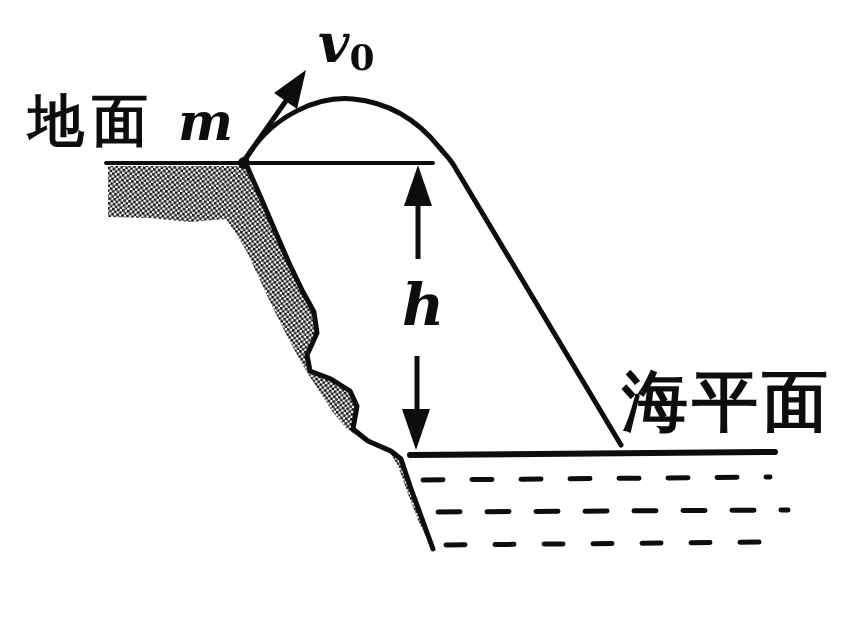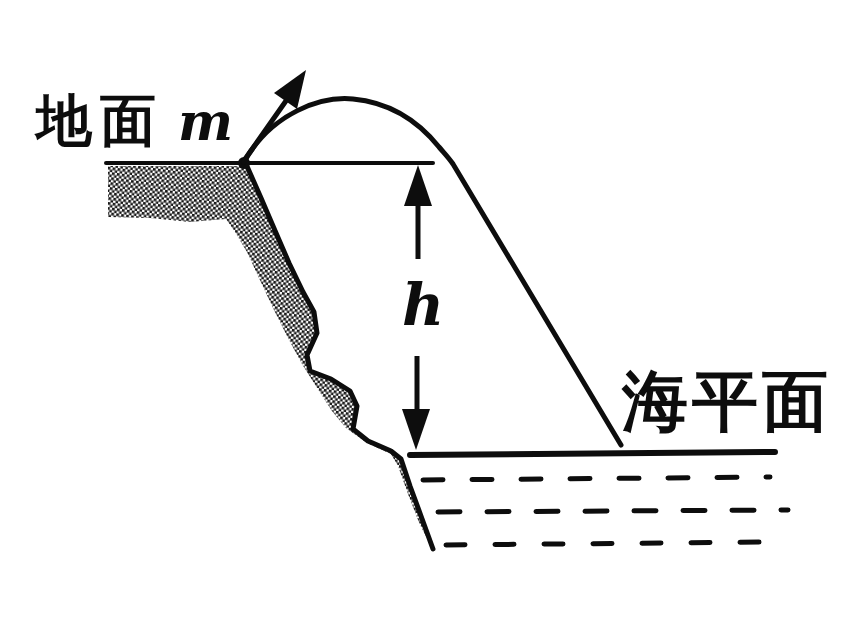--- a/index.html
+++ b/index.html
@@ -15,21 +15,21 @@
     position:absolute;
     color:#0d0d0d;
     line-height:1;
     white-space:nowrap;
     user-select:none;
   }
   .lbl-cjk{
     font-weight:700;
     font-family:"DejaVu Serif","Liberation Serif",serif;
   }
-  #label-ground{left:36px;top:92px;font-size:56px;letter-spacing:8px;}
+  #label-ground{left:28px;top:92px;font-size:56px;letter-spacing:8px;}
   #label-sea{left:622px;top:368px;font-size:66px;letter-spacing:4px;}
   .lbl-math{
     font-style:italic;
     font-weight:700;
     font-family:"DejaVu Serif","Liberation Serif",serif;
   }
   #label-mass{left:178px;top:96px;font-size:52px;}
   #label-velocity{left:318px;top:16px;font-size:54px;}
   #label-velocity .sub{
     font-size:36px;
@@ -84,17 +84,18 @@
 
     <line x1="423" y1="480" x2="770" y2="477" stroke="#0d0d0d" stroke-width="5" stroke-linecap="round" stroke-dasharray="20 29"></line>
     <line x1="432" y1="512" x2="788" y2="510" stroke="#0d0d0d" stroke-width="5" stroke-linecap="round" stroke-dasharray="22 27" stroke-dashoffset="-6"></line>
     <line x1="443" y1="545" x2="772" y2="542" stroke="#0d0d0d" stroke-width="5" stroke-linecap="round" stroke-dasharray="19 30" stroke-dashoffset="-3"></line>
   </svg>
 
   <div id="label-ground" class="lbl lbl-cjk">地面</div>
 
   <div id="label-mass" class="lbl lbl-math">m</div>
 
+  <div id="label-velocity" class="lbl lbl-math"><span>v</span><span class="sub">0</span></div>
 
   <div id="label-height" class="lbl lbl-math">h</div>
 
   <div id="label-sea" class="lbl lbl-cjk">海平面</div>
 </div>
 
 </body></html>

